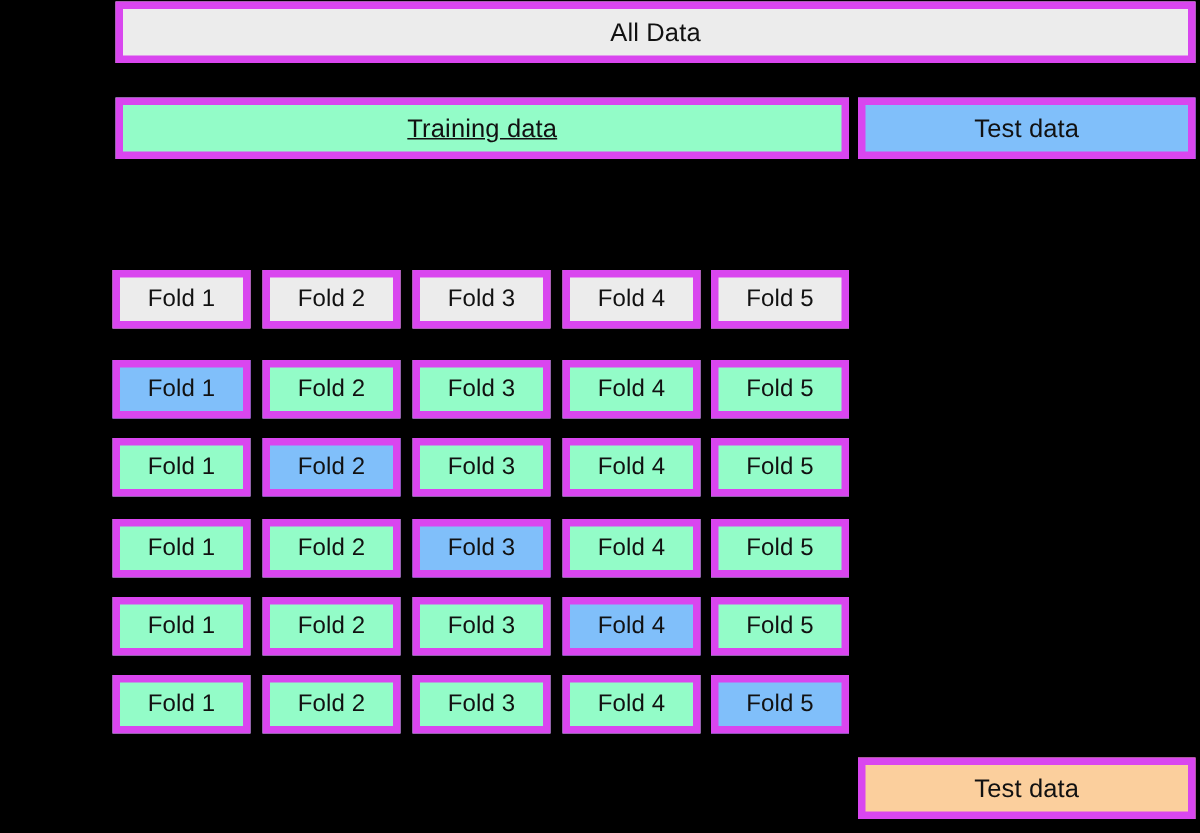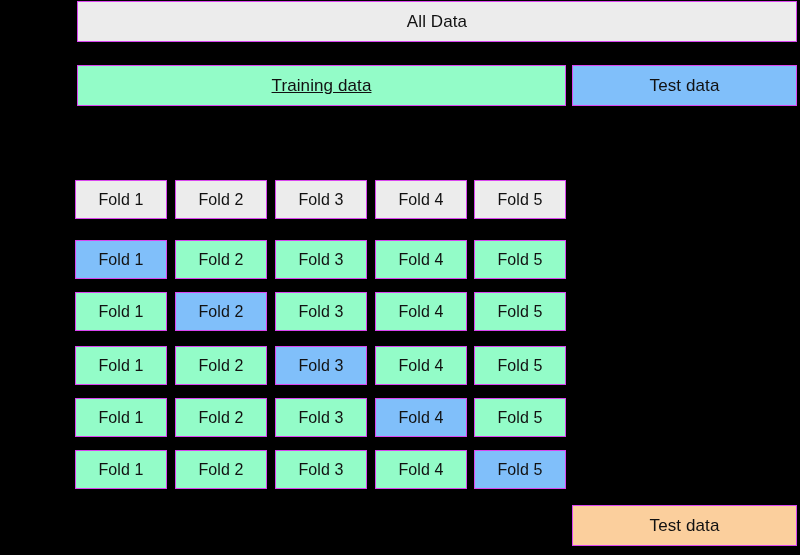--- a/index.html
+++ b/index.html
@@ -17,21 +17,21 @@
   .canvas {
     position: absolute;
     left: 0; top: 0;
     width: 800px;
     height: 555px;
     background: #000000;
   }
   .box {
     position: absolute;
     box-sizing: border-box;
-    border: 1px solid #d946ef;
+    border: 5px solid #d946ef;
     display: flex;
     align-items: center;
     justify-content: center;
     color: #111111;
     font-size: 17px;
     line-height: 1;
     letter-spacing: 0.1px;
     white-space: nowrap;
   }
   .box-grey  { background: #ececec; }

